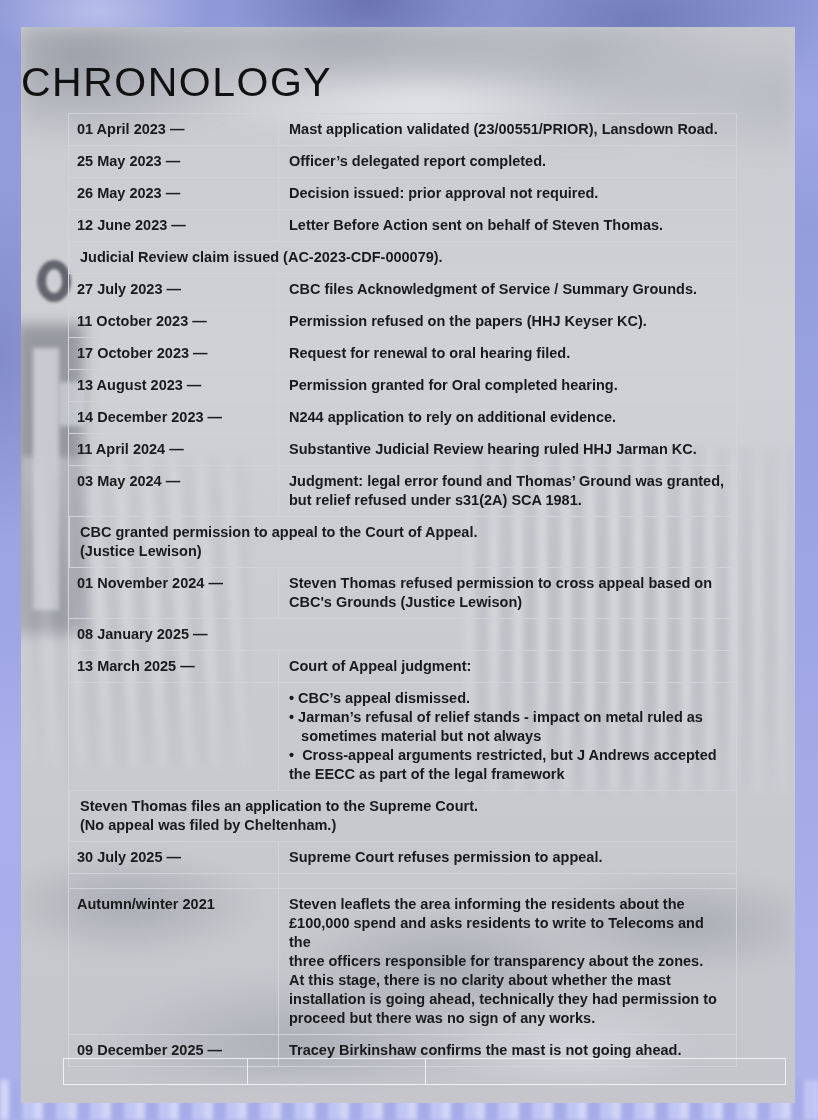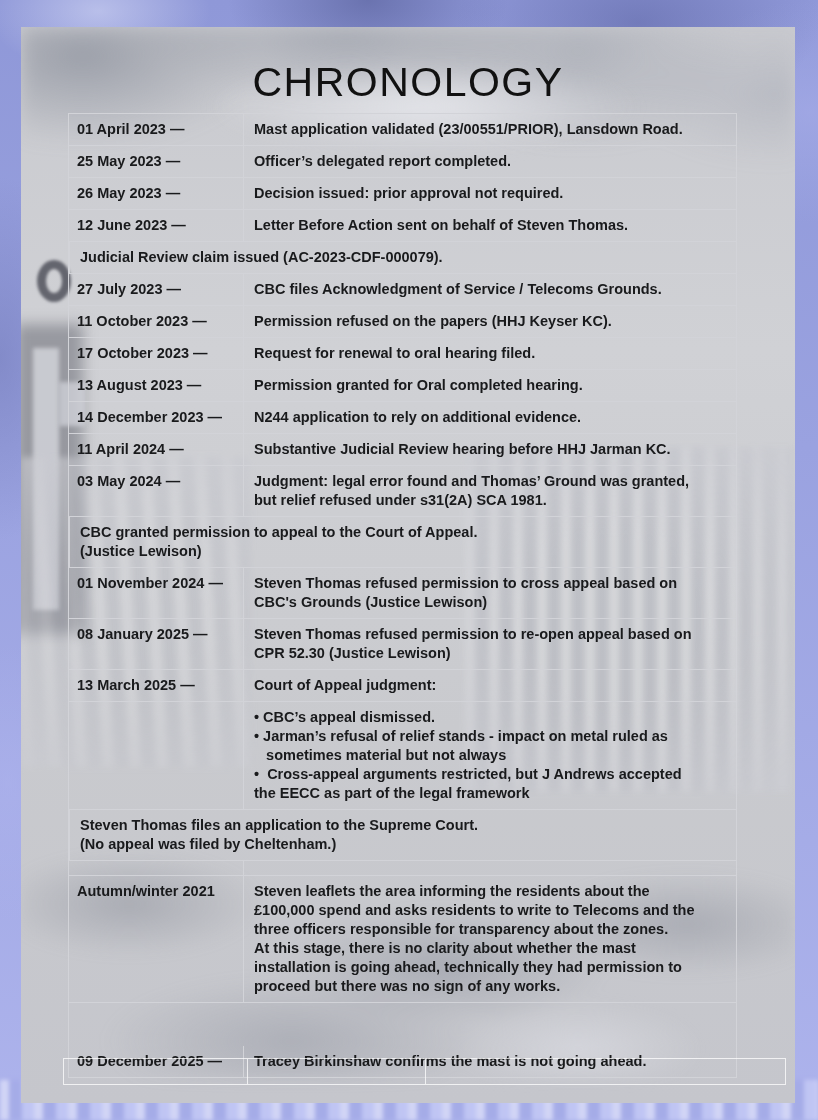--- a/index.html
+++ b/index.html
@@ -95,34 +95,33 @@
       radial-gradient(ellipse 190px 75px at 14% 30%, rgba(126,130,142,.4), transparent 70%),
       radial-gradient(ellipse 230px 85px at 55% 55%, rgba(122,127,140,.38), transparent 70%),
       radial-gradient(ellipse 210px 75px at 86% 38%, rgba(132,136,148,.42), transparent 70%),
       radial-gradient(ellipse 270px 95px at 35% 85%, rgba(137,141,153,.4), transparent 70%),
       radial-gradient(ellipse 180px 70px at 72% 88%, rgba(230,231,238,.45), transparent 70%);
     filter:blur(7px);
   }
   .content{position:relative;z-index:2;}
   h1.title{
     margin:32px 0 8px;
-    text-align:center;
     font-size:41px;line-height:46px;
     font-weight:400;
     letter-spacing:1.5px;
     color:var(--title);
   }
   .chronology-table{
     margin-left:47px;
     width:669px;
     border:1px solid var(--border);
     border-bottom:1px solid var(--border);
   }
-  .row{display:flex;border-bottom:1px solid var(--border);min-height:15px;}
-  .row:last-child{border-bottom:none;margin-top:43px;}
+  .row{display:flex;border-bottom:1px solid var(--border);min-height:15px;gap:35px;}
+  .row:last-child{border-bottom:none;}
   .cell{
     font-size:14.5px;line-height:19px;font-weight:700;color:var(--text);
   }
   .cell.date{
     width:174px;flex:0 0 174px;
     padding:6px 6px 6px 8px;
   }
   .cell.desc{
     flex:1;
     padding:6px 10px 6px 10px;
@@ -180,21 +179,21 @@
     <div class="cell date">12 June 2023 —</div>
     <div class="cell desc">Letter Before Action sent on behalf of Steven Thomas.</div>
   </div>
 
   <div class="row">
     <div class="cell desc">Judicial Review claim issued (AC-2023-CDF-000079).</div>
   </div>
 
   <div class="row">
     <div class="cell date">27 July 2023 —</div>
-    <div class="cell desc">CBC files Acknowledgment of Service / Telecoms Grounds.</div>
+    <div class="cell desc">CBC files Acknowledgment of Service / Summary Grounds.</div>
   </div>
 
   <div class="row">
     <div class="cell date">11 October 2023 —</div>
     <div class="cell desc">Permission refused on the papers (HHJ Keyser KC).</div>
   </div>
 
   <div class="row">
     <div class="cell date">17 October 2023 —</div>
     <div class="cell desc">Request for renewal to oral hearing filed.</div>
@@ -205,21 +204,21 @@
     <div class="cell desc">Permission granted for Oral completed hearing.</div>
   </div>
 
   <div class="row">
     <div class="cell date">14 December 2023 —</div>
     <div class="cell desc">N244 application to rely on additional evidence.</div>
   </div>
 
   <div class="row">
     <div class="cell date">11 April 2024 —</div>
-    <div class="cell desc">Substantive Judicial Review hearing before HHJ Jarman KC.</div>
+    <div class="cell desc">Substantive Judicial Review hearing ruled HHJ Jarman KC.</div>
   </div>
 
   <div class="row">
     <div class="cell date">03 May 2024 —</div>
     <div class="cell desc">Judgment: legal error found and Thomas’ Ground was granted,
 but relief refused under s31(2A) SCA 1981.</div>
   </div>
 
   <div class="row">
     <div class="cell desc">CBC granted permission to appeal to the Court of Appeal.
@@ -227,22 +226,20 @@
   </div>
 
   <div class="row">
     <div class="cell date">01 November 2024 —</div>
     <div class="cell desc">Steven Thomas refused permission to cross appeal based on
 CBC's Grounds (Justice Lewison)</div>
   </div>
 
   <div class="row">
     <div class="cell date">08 January 2025 —</div>
-    <div class="cell desc">Steven Thomas refused permission to re-open appeal based on
-CPR 52.30 (Justice Lewison)</div>
   </div>
 
   <div class="row">
     <div class="cell date">13 March 2025 —</div>
     <div class="cell desc">Court of Appeal judgment:</div>
   </div>
 
   <div class="row">
     <div class="cell date"></div>
     <div class="cell desc">• CBC’s appeal dismissed.
@@ -250,20 +247,24 @@
 &nbsp;&nbsp;&nbsp;sometimes material but not always
 •&nbsp;&nbsp;Cross-appeal arguments restricted, but J Andrews accepted
 the EECC as part of the legal framework</div>
   </div>
 
   <div class="row">
     <div class="cell desc">Steven Thomas files an application to the Supreme Court.
 (No appeal was filed by Cheltenham.)</div>
   </div>
 
+  <div class="row">
+    <div class="cell date">30 July 2025 —</div>
+    <div class="cell desc">Supreme Court refuses permission to appeal.</div>
+  </div>
 
   <div class="row">
     <div class="cell date"></div>
     <div class="cell desc"></div>
   </div>
 
   <div class="row">
     <div class="cell date">Autumn/winter 2021</div>
     <div class="cell desc">Steven leaflets the area informing the residents about the
 £100,000 spend and asks residents to write to Telecoms and the

